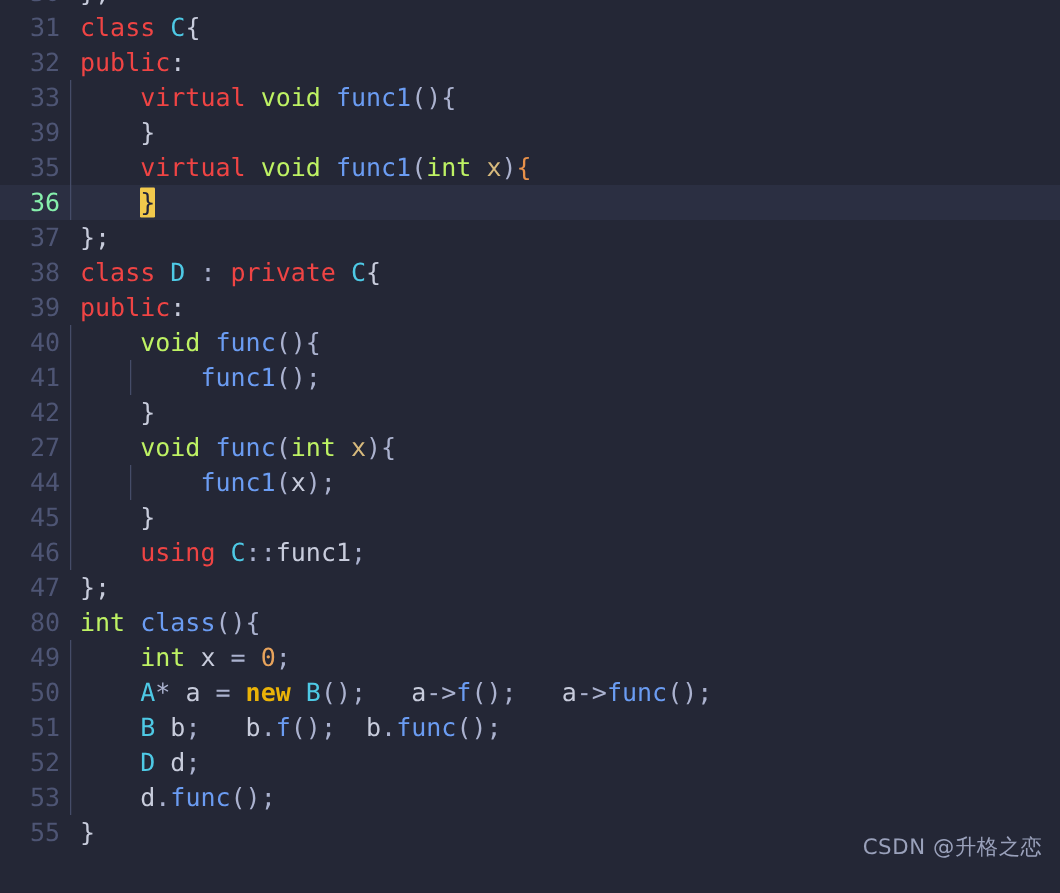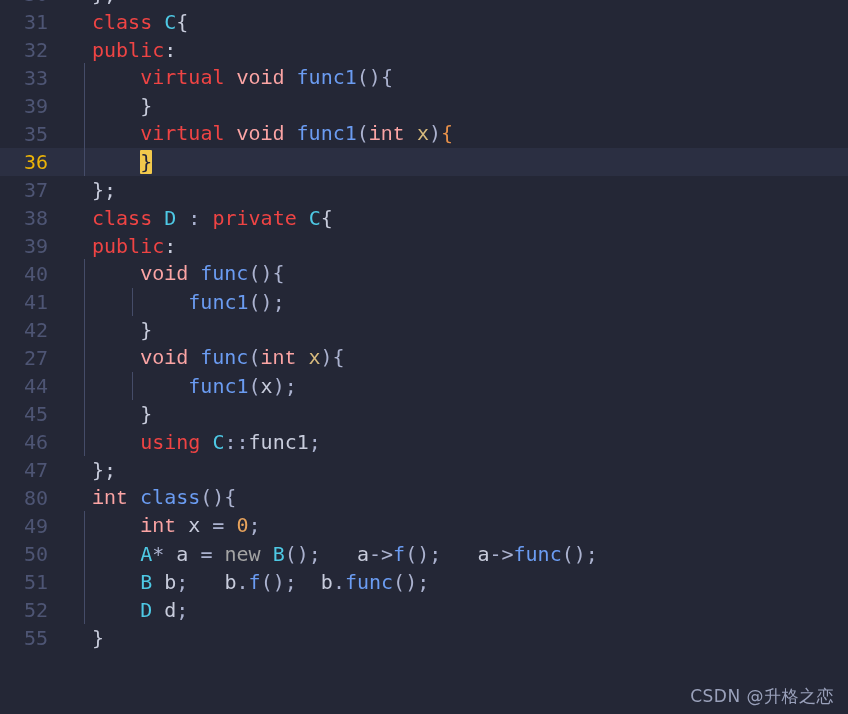--- a/index.html
+++ b/index.html
@@ -20,22 +20,21 @@
     -webkit-font-smoothing: antialiased;
   }
 
   
   .code-row {
     position: relative;
     height: 28px;
     line-height: 28px;
     white-space: pre;
     display: flex;
-    align-items: center;
-    gap: 28px;
+    align-items: flex-start;
   }
   .code-row.active-line {
     background: #2b2f42;
   }
   .row-clip-top {
     height: 8px;
     overflow: hidden;
     position: relative;
   }
   .row-clip-top .code-row {
@@ -48,21 +47,21 @@
     min-width: 56px;
     text-align: right;
     padding-right: 8px;
     box-sizing: border-box;
     color: #4e5574;
     user-select: none;
     font-size: 20px;
     letter-spacing: 0px;
   }
   .active-line .gutter {
-    color: #eab308;
+    color: #86efac;
   }
 
   
   .content {
     position: relative;
     flex: 1;
     padding-left: 8px;
     white-space: pre;
     color: #c8ccdc;
   }
@@ -73,40 +72,40 @@
     top: 0;
     bottom: 0;
     width: 1px;
     background: #454c68;
   }
   .iguide.g1 { left: 0px; }
   .iguide.g2 { left: 48px; }
 
   
   .t-kw      { color: #ef4444; }   
-  .t-type    { color: #fca5a5; font-family: Liberation Mono, monospace; }   
+  .t-type    { color: #bef264; }   
   .t-cls     { color: #4ec9e5; }   
   .t-fn      { color: #6b9cf2; }   
   .t-var     { color: #d7ba7d; }   
   .t-plain   { color: #c8ccdc; }   
   .t-punct   { color: #abb2cf; }
   .t-num     { color: #e8a35c; }   
-  .t-new     { color: #a3a3a3; }   
+  .t-new     { color: #eab308; font-weight: bold; }   
   .t-brace-m { color: #e8914a; }   
   .t-brace-hl {
     background: #f2c94c;
     color: #22243a;
     border-radius: 1px;
   }
 
   
   #watermark {
     position: absolute;
     right: 14px;
-    bottom: 4px;
+    bottom: 22px;
     font-family: "DejaVu Sans", "Liberation Sans", sans-serif;
     font-size: 17px;
     color: #9aa1bb;
     letter-spacing: 0.5px;
     user-select: none;
   }
 </style>
 </head>
 <body>
 
@@ -131,18 +130,19 @@
       <div class="code-row"><div class="gutter">27</div><div class="content"><span class="iguide g1"></span><span class="t-plain">    </span><span class="t-type">void</span><span class="t-plain"> </span><span class="t-fn">func</span><span class="t-punct">(</span><span class="t-type">int</span><span class="t-plain"> </span><span class="t-var">x</span><span class="t-punct">){</span></div></div>
       <div class="code-row"><div class="gutter">44</div><div class="content"><span class="iguide g1"></span><span class="iguide g2"></span><span class="t-plain">        </span><span class="t-fn">func1</span><span class="t-punct">(</span><span class="t-plain">x</span><span class="t-punct">);</span></div></div>
       <div class="code-row"><div class="gutter">45</div><div class="content"><span class="iguide g1"></span><span class="t-plain">    </span><span class="t-plain">}</span></div></div>
       <div class="code-row"><div class="gutter">46</div><div class="content"><span class="iguide g1"></span><span class="t-plain">    </span><span class="t-kw">using</span><span class="t-plain"> </span><span class="t-cls">C</span><span class="t-punct">::</span><span class="t-plain">func1</span><span class="t-punct">;</span></div></div>
       <div class="code-row"><div class="gutter">47</div><div class="content"><span class="t-plain">};</span></div></div>
       <div class="code-row"><div class="gutter">80</div><div class="content"><span class="t-type">int</span><span class="t-plain"> </span><span class="t-fn">class</span><span class="t-punct">(){</span></div></div>
       <div class="code-row"><div class="gutter">49</div><div class="content"><span class="iguide g1"></span><span class="t-plain">    </span><span class="t-type">int</span><span class="t-plain"> </span><span class="t-plain">x</span><span class="t-punct"> = </span><span class="t-num">0</span><span class="t-punct">;</span></div></div>
       <div class="code-row"><div class="gutter">50</div><div class="content"><span class="iguide g1"></span><span class="t-plain">    </span><span class="t-cls">A</span><span class="t-punct">* </span><span class="t-plain">a</span><span class="t-punct"> = </span><span class="t-new">new</span><span class="t-plain"> </span><span class="t-cls">B</span><span class="t-punct">();</span><span class="t-plain">   </span><span class="t-plain">a</span><span class="t-punct">-&gt;</span><span class="t-fn">f</span><span class="t-punct">();</span><span class="t-plain">   </span><span class="t-plain">a</span><span class="t-punct">-&gt;</span><span class="t-fn">func</span><span class="t-punct">();</span></div></div>
       <div class="code-row"><div class="gutter">51</div><div class="content"><span class="iguide g1"></span><span class="t-plain">    </span><span class="t-cls">B</span><span class="t-plain"> </span><span class="t-plain">b</span><span class="t-punct">;</span><span class="t-plain">   </span><span class="t-plain">b</span><span class="t-punct">.</span><span class="t-fn">f</span><span class="t-punct">();</span><span class="t-plain">  </span><span class="t-plain">b</span><span class="t-punct">.</span><span class="t-fn">func</span><span class="t-punct">();</span></div></div>
       <div class="code-row"><div class="gutter">52</div><div class="content"><span class="iguide g1"></span><span class="t-plain">    </span><span class="t-cls">D</span><span class="t-plain"> </span><span class="t-plain">d</span><span class="t-punct">;</span></div></div>
+      <div class="code-row"><div class="gutter">53</div><div class="content"><span class="iguide g1"></span><span class="t-plain">    </span><span class="t-plain">d</span><span class="t-punct">.</span><span class="t-fn">func</span><span class="t-punct">();</span></div></div>
       <div class="code-row"><div class="gutter">55</div><div class="content"><span class="t-plain">}</span></div></div>
     </div>
 
   <div id="watermark">CSDN @升格之恋</div>
 
 </div>
 
 </body></html>

